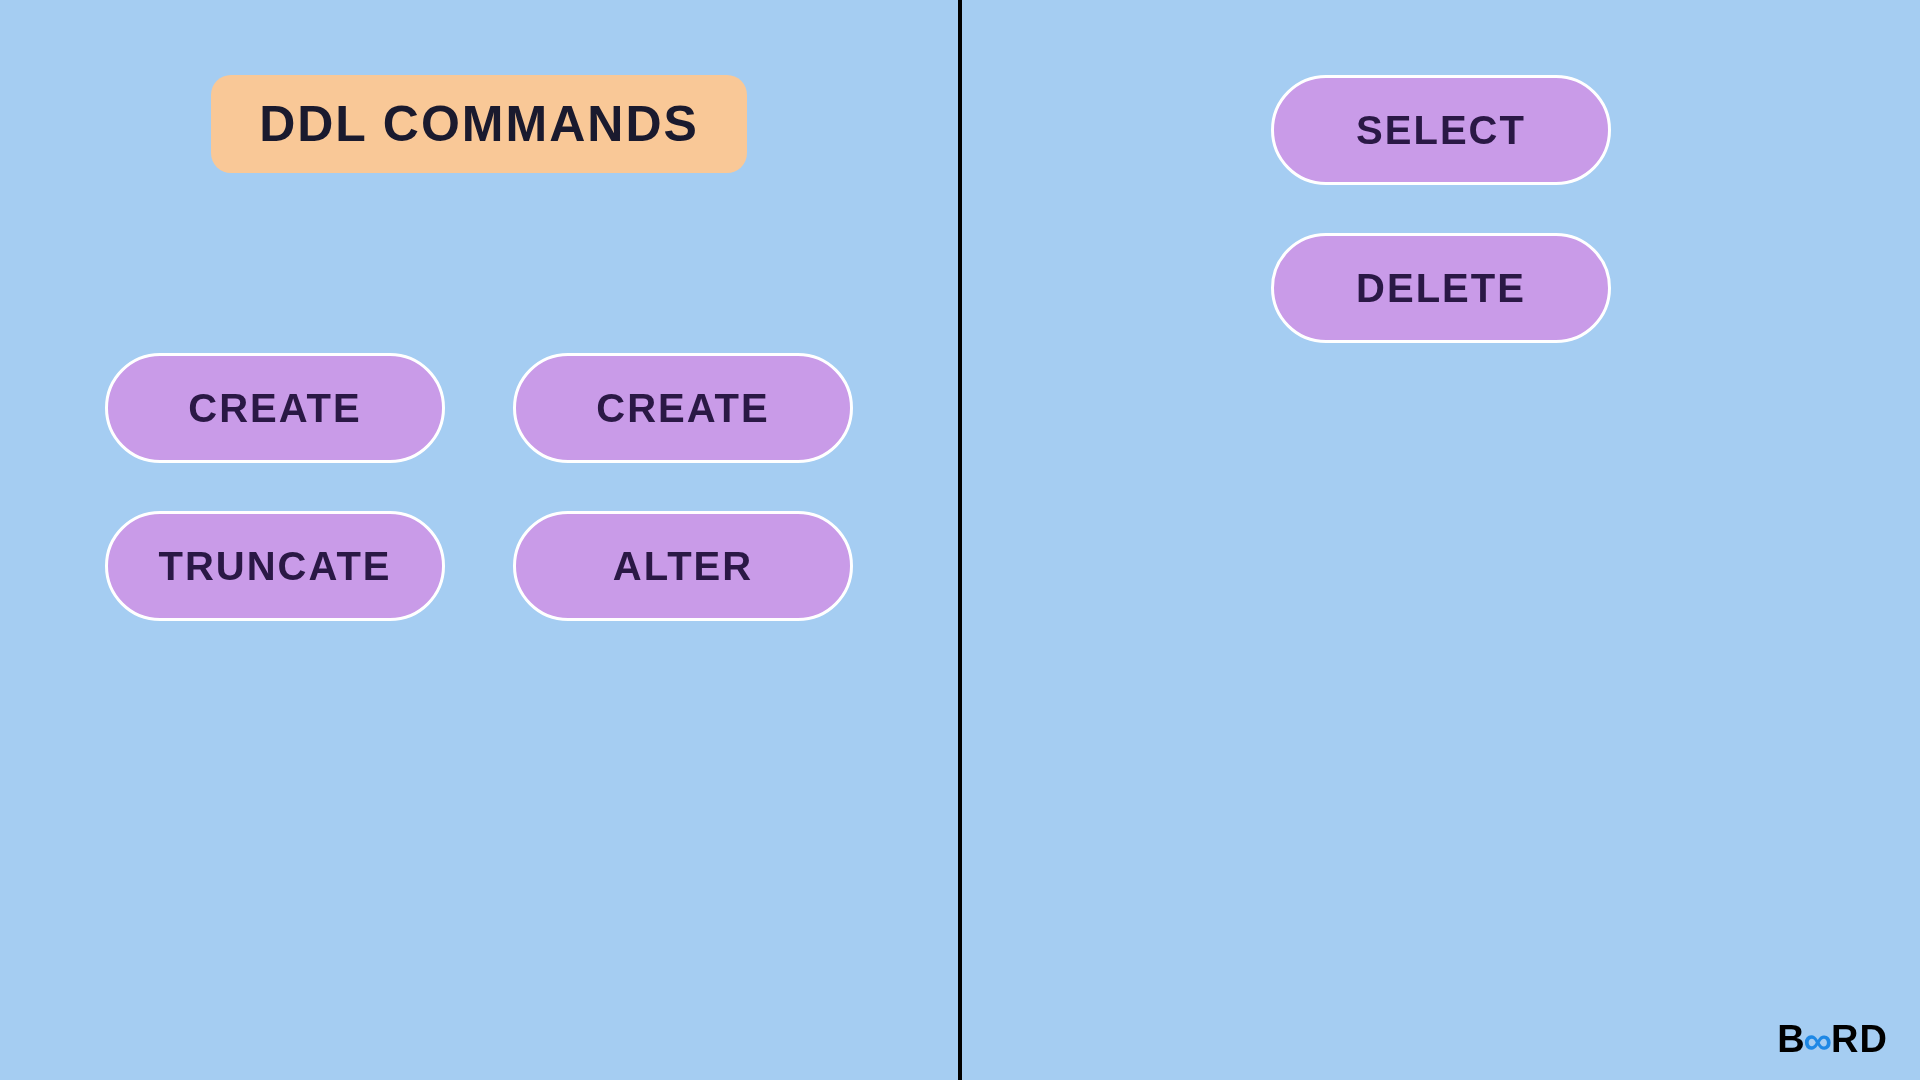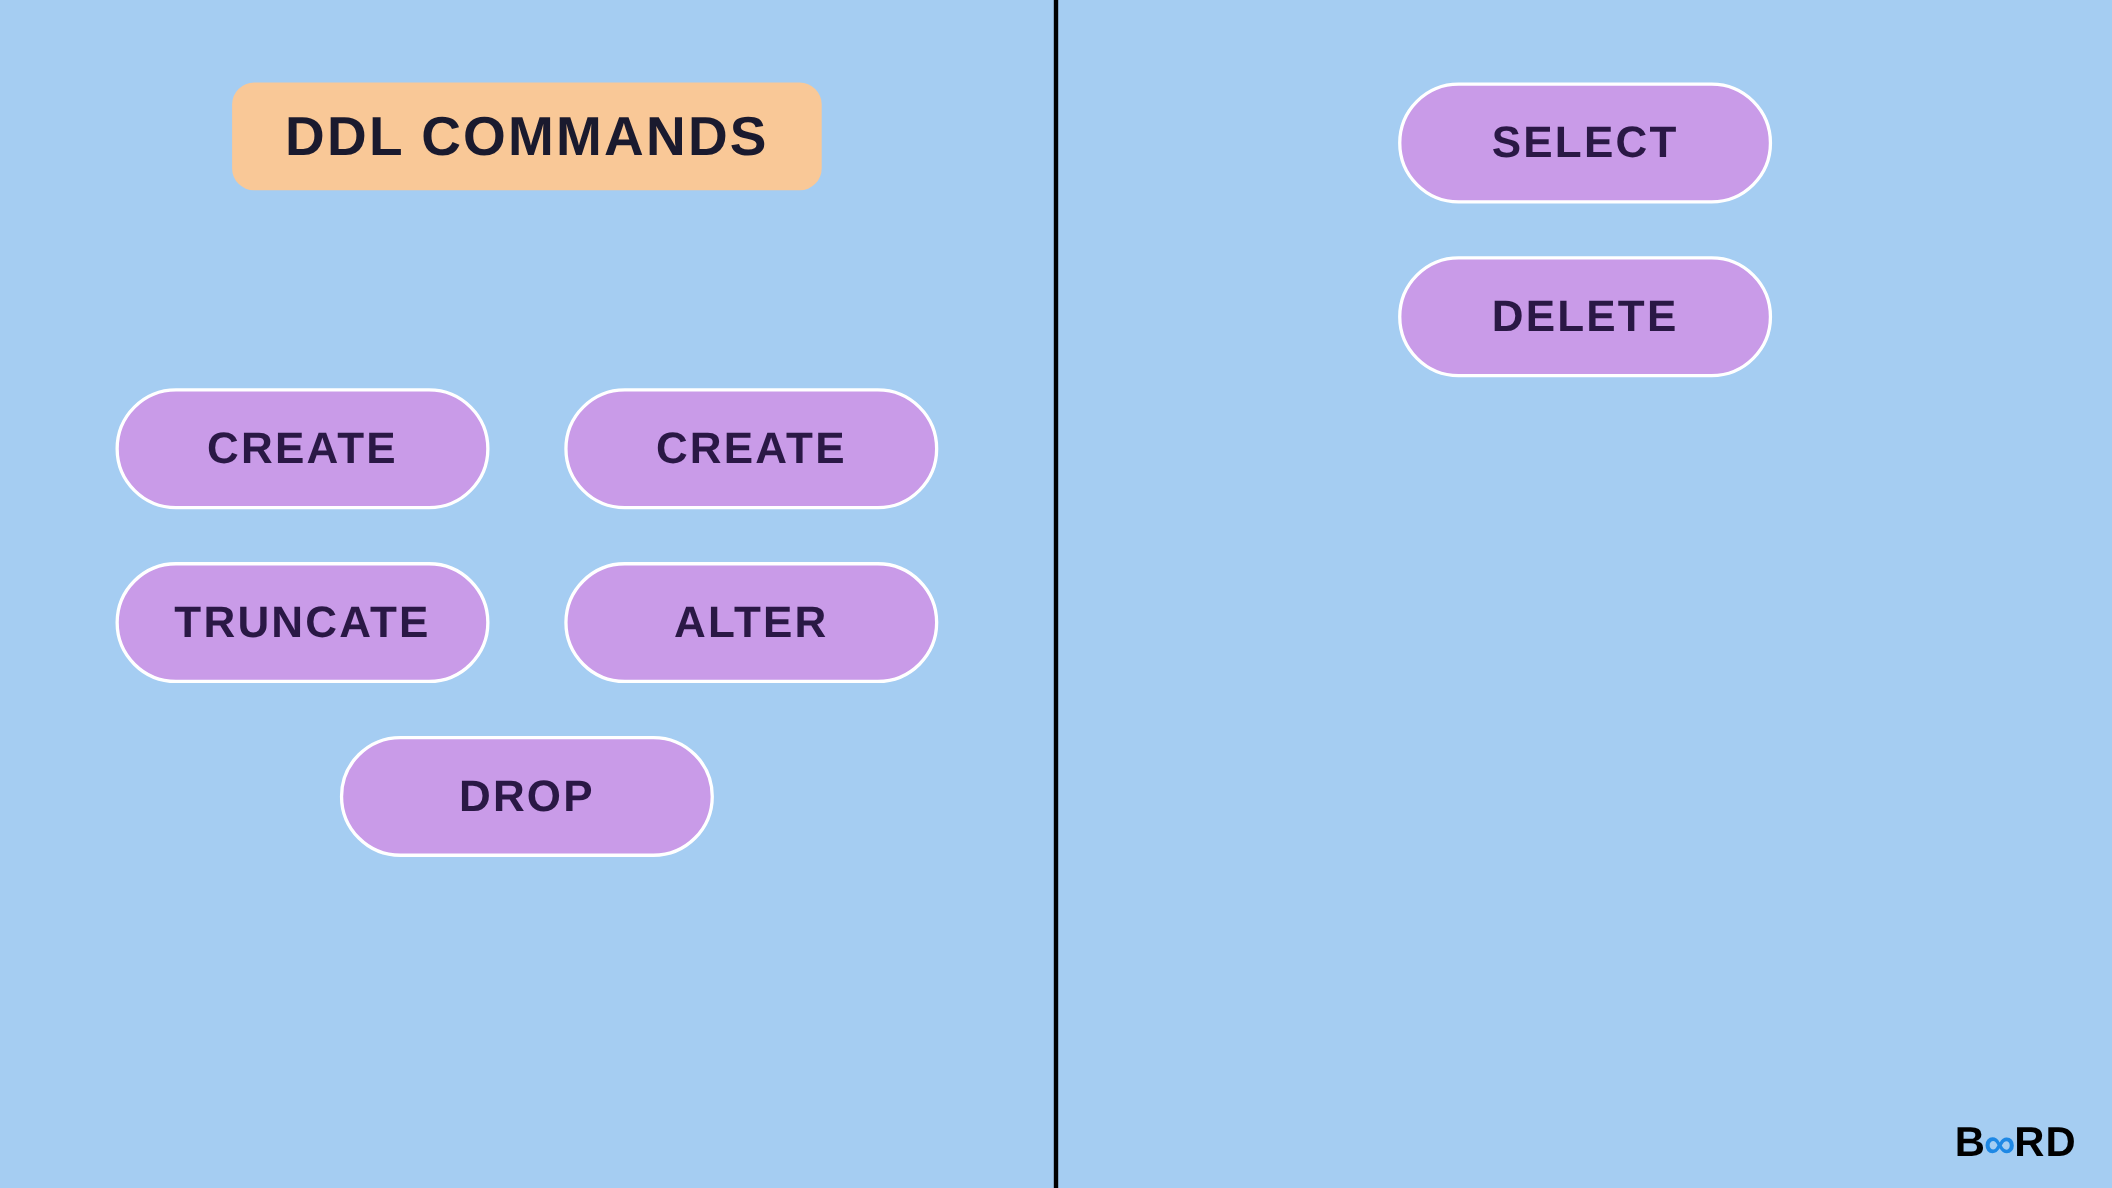--- a/index.html
+++ b/index.html
@@ -92,23 +92,20 @@
     <div class="header-pill">DDL COMMANDS</div>
     <div class="commands-grid">
       <div class="command-row">
         <div class="command-pill">CREATE</div>
         <div class="command-pill">CREATE</div>
       </div>
       <div class="command-row">
         <div class="command-pill">TRUNCATE</div>
         <div class="command-pill">ALTER</div>
       </div>
-      <div class="command-row">
-        <div class="command-pill">DROP</div>
-      </div>
     </div>
   </div>
 
   <div class="divider"></div>
 
   <div class="panel">
     <div class="commands-grid">
       <div class="command-row">
         <div class="command-pill">SELECT</div>
       </div>

